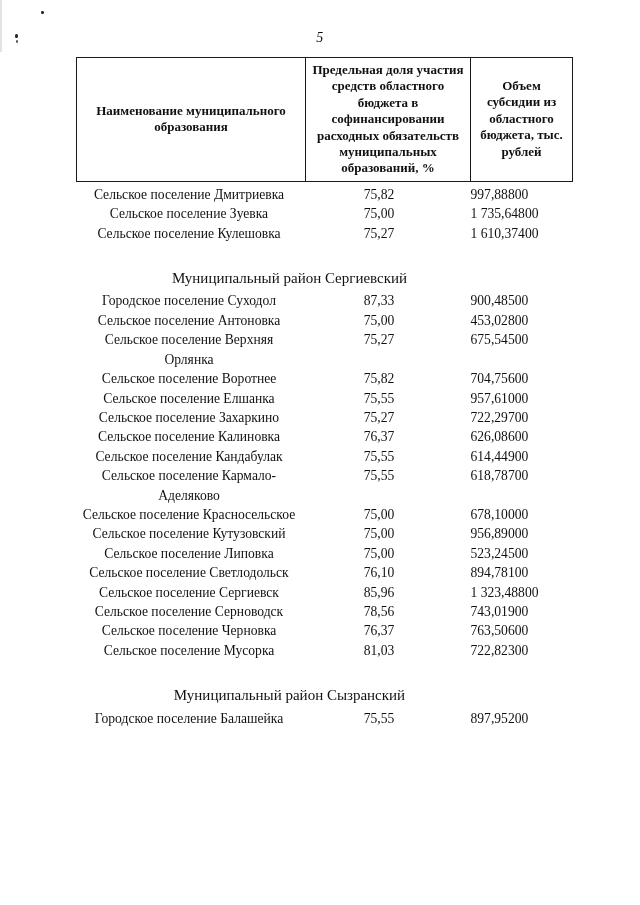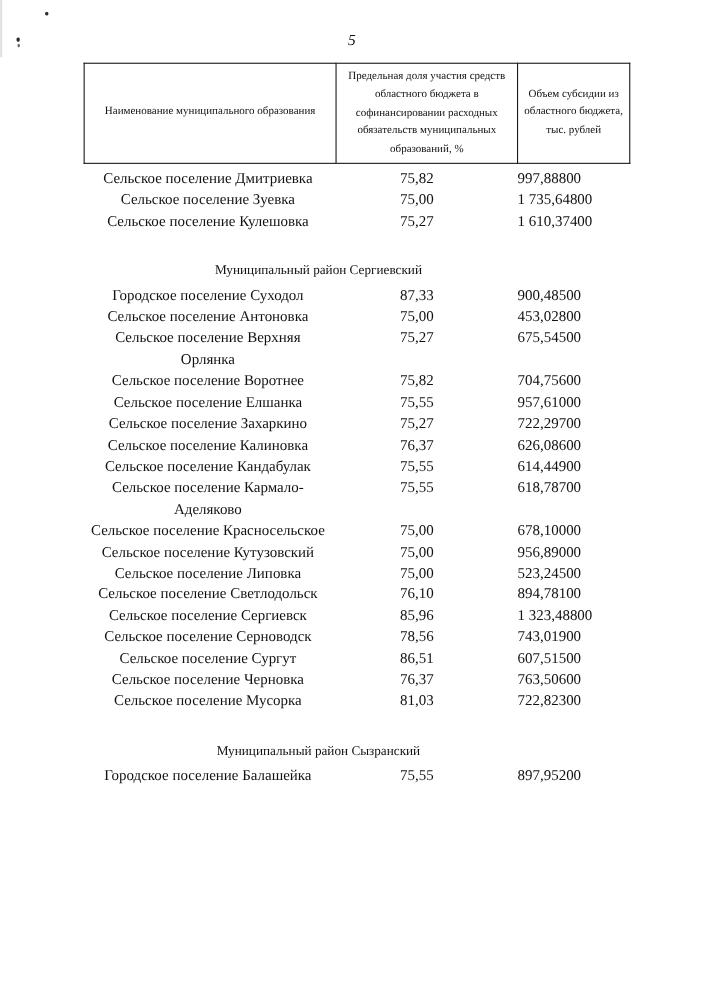--- a/index.html
+++ b/index.html
@@ -66,22 +66,22 @@
     table-layout: fixed;
   }
 
   table.doc-table col.c-name { width: 229px; }
   table.doc-table col.c-pct  { width: 165px; }
   table.doc-table col.c-sum  { width: 102px; }
 
   
   thead th {
     border: 1.3px solid #1a1a1a;
-    font-weight: normal;
-    font-size: 10px;
+    font-weight: bold;
+    font-size: 13px;
     line-height: 16.4px;
     padding: 3px 4px 4px 4px;
     text-align: center;
     vertical-align: middle;
   }
   thead th.h-name {
     vertical-align: middle;
     padding-left: 8px;
     padding-right: 8px;
   }
@@ -116,21 +116,21 @@
     padding-right: 9px;
     white-space: nowrap;
   }
 
   
   tbody tr.first-row td { padding-top: 3px; }
 
   
   tbody td.section-head {
     text-align: center;
-    font-size: 12px;
+    font-size: 15px;
     line-height: 19.4px;
     padding-top: 26px;
     padding-bottom: 2px;
     padding-right: 70px;
     white-space: nowrap;
   }
   tbody tr.section-row + tr td { padding-top: 1px; }
 </style>
 </head>
 <body>
@@ -246,25 +246,20 @@
             <td class="d-name">Сельское поселение Сергиевск</td>
             <td class="d-pct">85,96</td>
             <td class="d-sum">1 323,48800</td>
           </tr>
           <tr>
             <td class="d-name">Сельское поселение Серноводск</td>
             <td class="d-pct">78,56</td>
             <td class="d-sum">743,01900</td>
           </tr>
           <tr>
-            <td class="d-name">Сельское поселение Сургут</td>
-            <td class="d-pct">86,51</td>
-            <td class="d-sum">607,51500</td>
-          </tr>
-          <tr>
             <td class="d-name">Сельское поселение Черновка</td>
             <td class="d-pct">76,37</td>
             <td class="d-sum">763,50600</td>
           </tr>
           <tr>
             <td class="d-name">Сельское поселение Мусорка</td>
             <td class="d-pct">81,03</td>
             <td class="d-sum">722,82300</td>
           </tr>
           <tr class="section-row">

